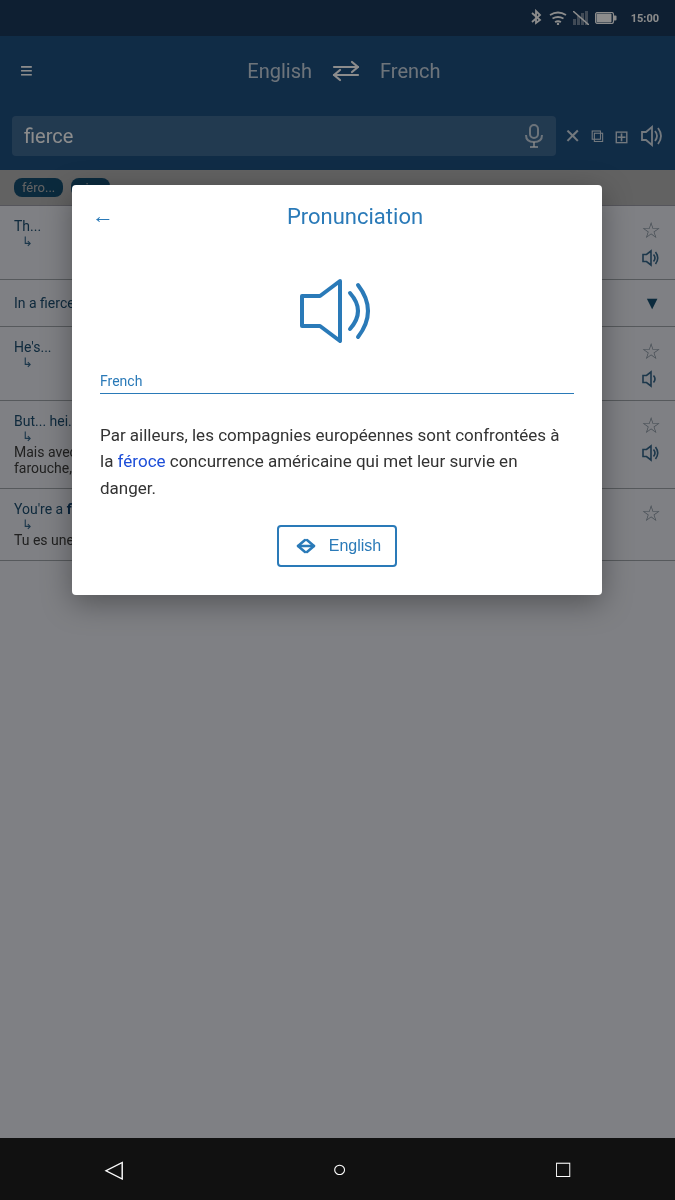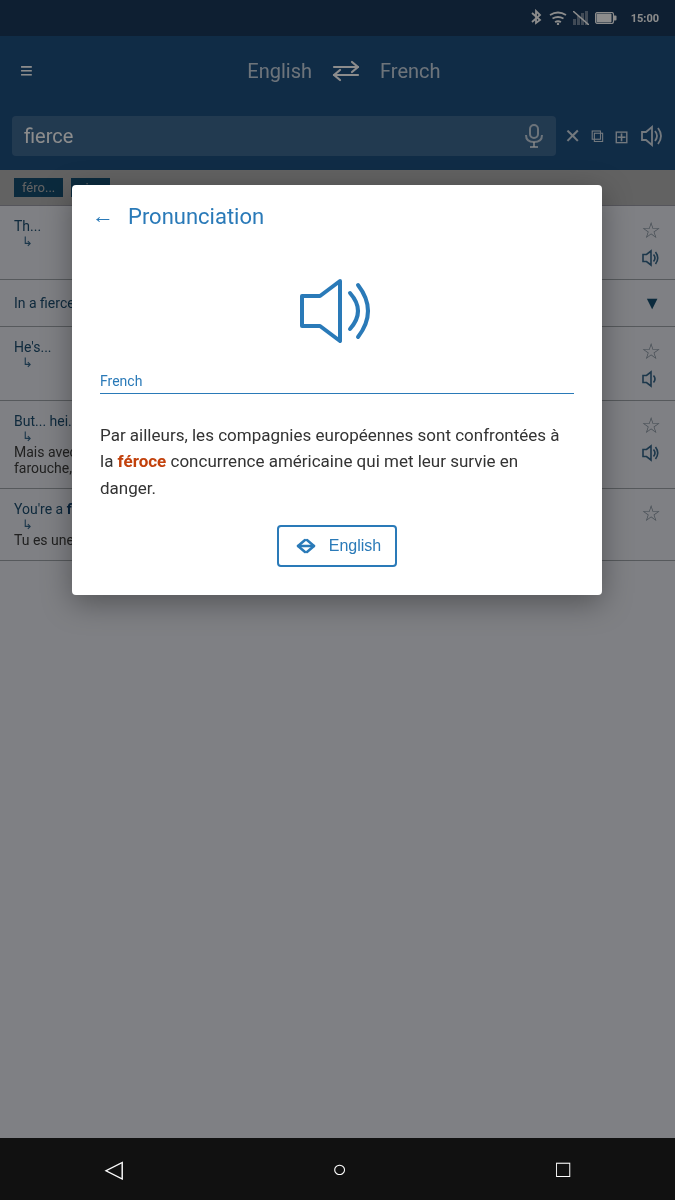--- a/index.html
+++ b/index.html
@@ -89,21 +89,21 @@
       gap: 10px;
     }
     .search-action-icons span {
       color: rgba(255,255,255,0.8);
       font-size: 18px;
       cursor: pointer;
     }
     .tag {
       background: #1e6fa0;
       color: white;
-      border-radius: 0;
+      border-radius: 8px;
       padding: 2px 8px;
       font-size: 13px;
     }
     .star-icon { color: #b0c4d8; font-size: 22px; }
 
     
     .overlay {
       position: absolute;
       top: 0;
       left: 0;
@@ -133,20 +133,21 @@
     }
     .back-arrow {
       color: #2a7ab8;
       font-size: 22px;
       cursor: pointer;
     }
     .card-title {
       color: #2a7ab8;
       font-size: 22px;
       font-weight: 400;
+      text-align: center;
       flex: 1;
     }
     .audio-section {
       display: flex;
       justify-content: center;
       padding: 28px 0 20px;
     }
     .lang-label-section {
       padding: 0 28px 12px;
     }
@@ -159,22 +160,22 @@
       background: #2a7ab8;
       margin-top: 3px;
     }
     .card-text {
       padding: 16px 28px 24px;
       font-size: 17px;
       color: #333;
       line-height: 1.55;
     }
     .card-text .highlight {
-      font-weight: bold;
-      color: #c2410c;
+      font-weight: normal;
+      color: #1d4ed8;
     }
     .card-buttons {
       display: flex;
       justify-content: center;
       gap: 32px;
       padding: 0 28px;
     }
     .card-btn {
       display: flex;
       align-items: center;

